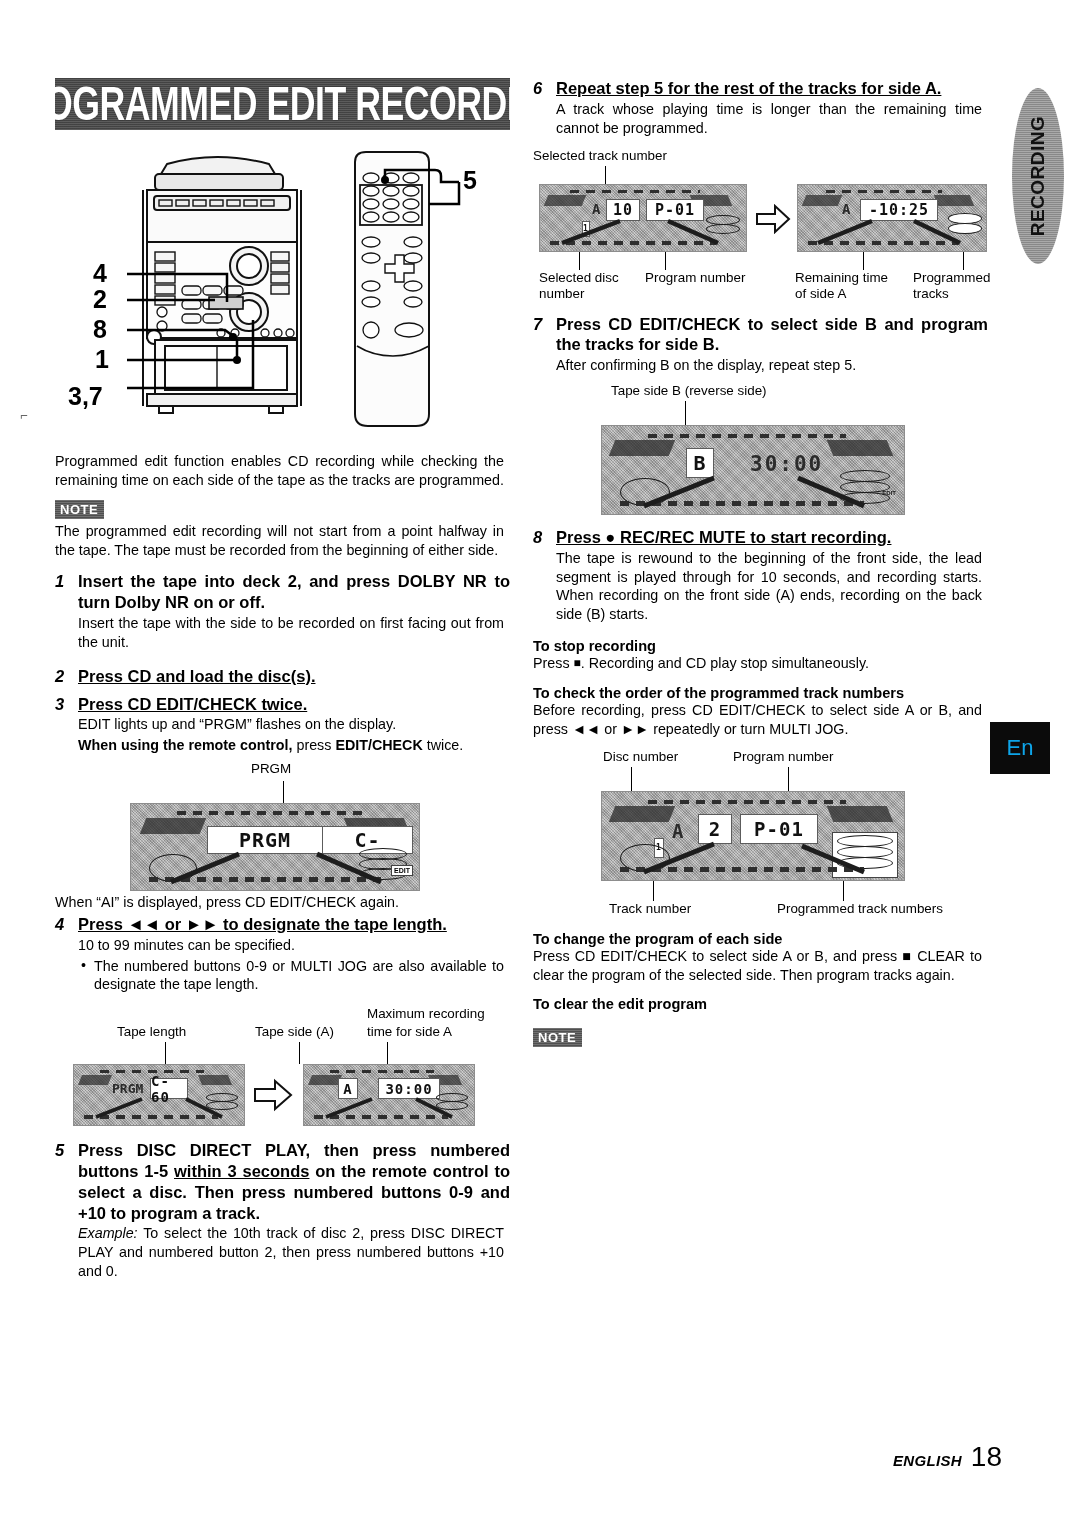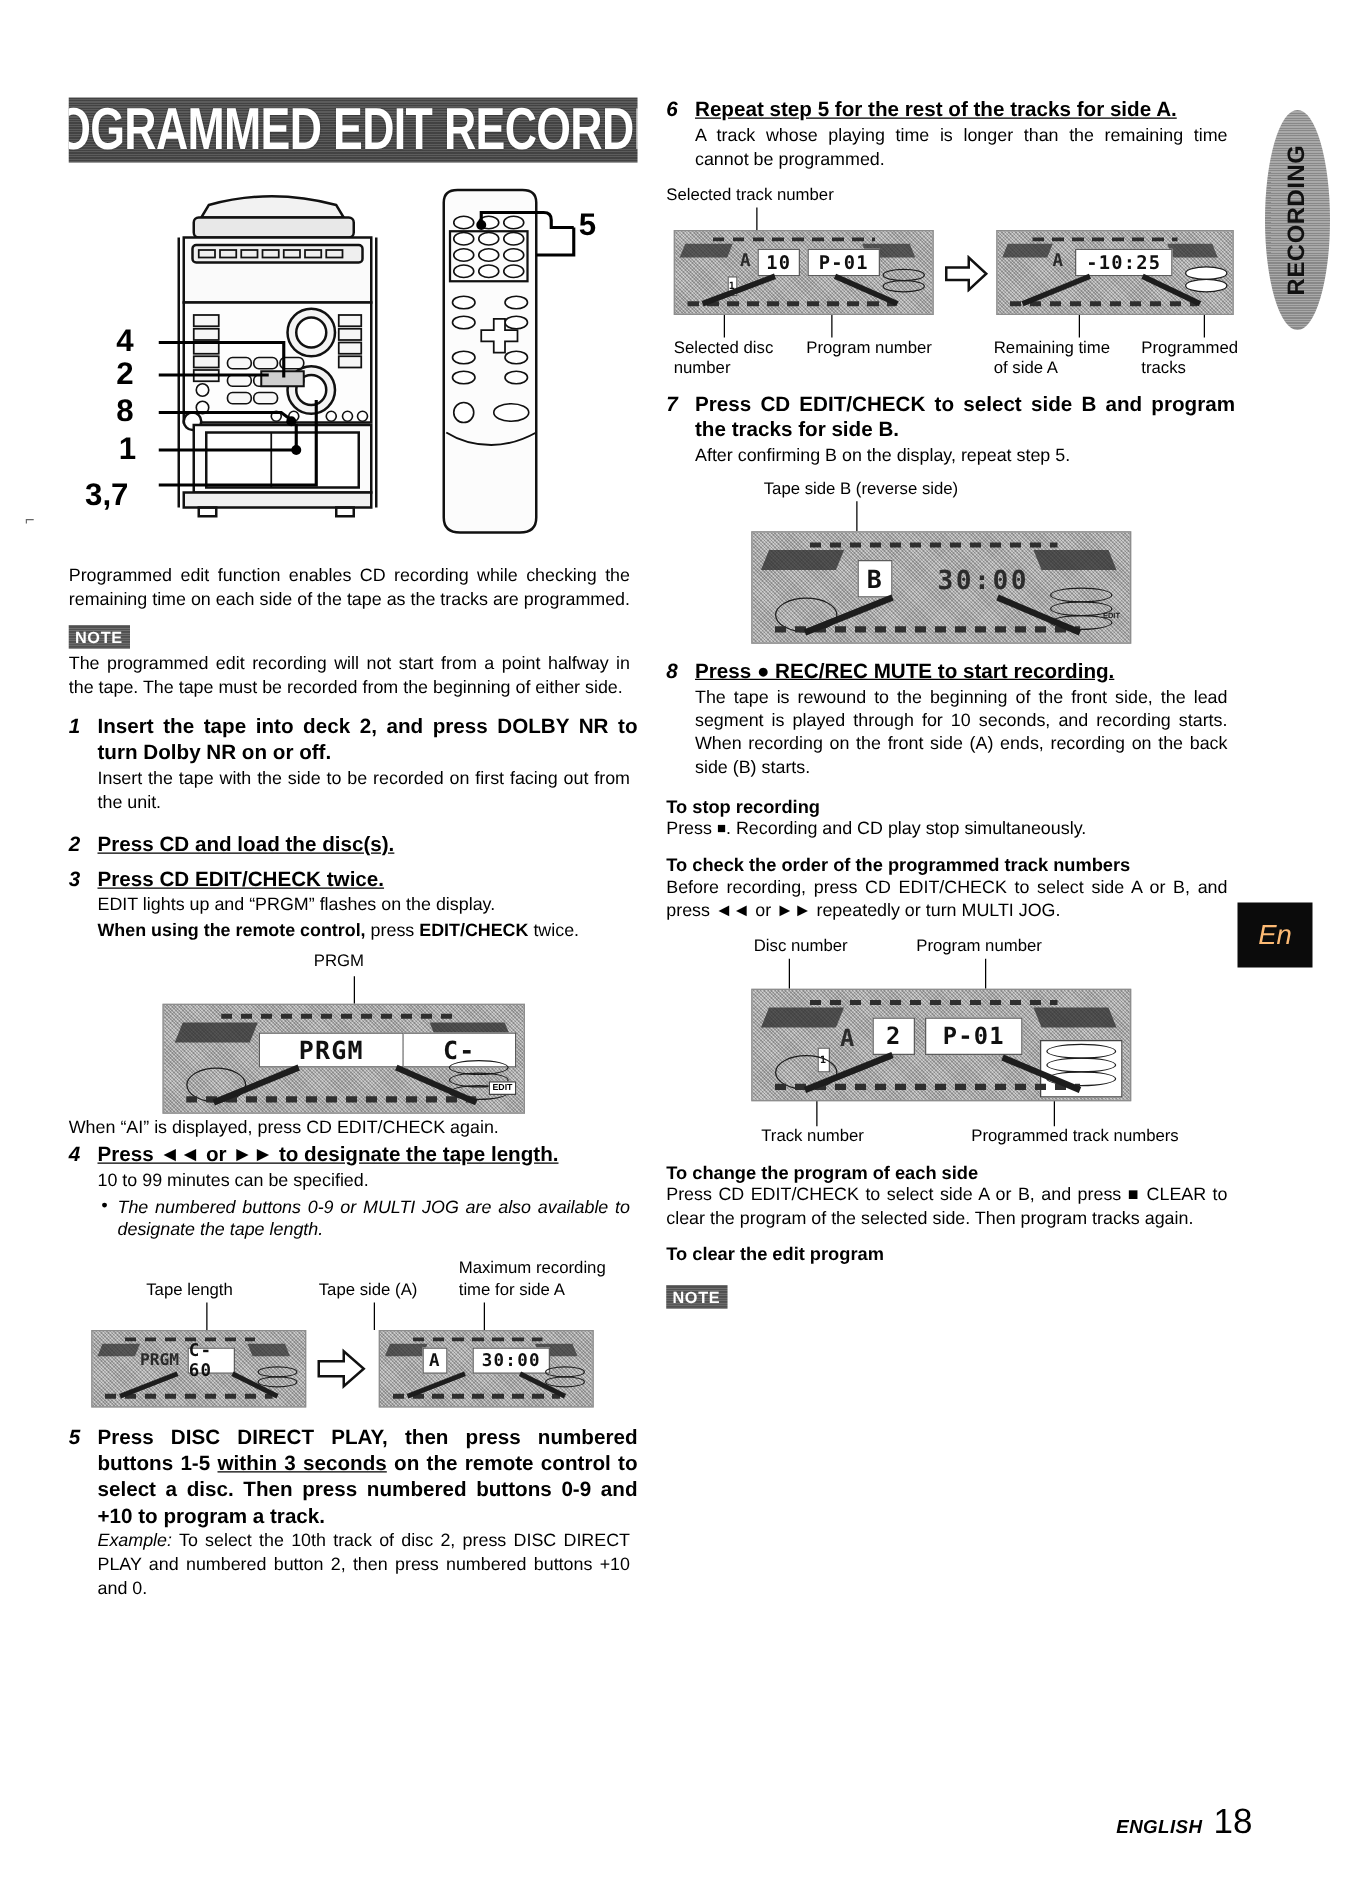--- a/index.html
+++ b/index.html
@@ -63,21 +63,21 @@
   }
   .step-body { flex:1 1 auto; }
   .step-title {
     font-weight:bold; font-size:16.5px; line-height:1.26;
     margin:0 0 1px 0; text-align:justify;
   }
   .step-title.nojust { text-align:left;text-decoration:underline; }
   .sub { font-size:14.3px; line-height:1.32; }
 
   .bullets { margin:2px 0 0 0; padding:0; list-style:none; }
-  .bullets li { position:relative; padding-left:16px; text-align:justify;font-style:italic; }
+  .bullets li { position:relative; padding-left:16px; text-align:justify; }
   .bullets li:before { content:"\2022"; position:absolute; left:3px; top:-1px; }
 
   .head-bold { font-weight:bold; font-size:14.6px; margin-top:12px; }
 
   .sq { font-size:12px; line-height:1; vertical-align:1px; }
   .u { text-decoration:underline; }
 
   
   .hw-figure { position:relative; height:318px; margin-top:2px; }
   .callout-num {
@@ -140,21 +140,21 @@
   .rec-tab span {
     transform:rotate(-90deg);
     font-weight:bold; font-size:19px; letter-spacing:.5px; color:#111;
     white-space:nowrap;
   }
   .en-badge {
     position:absolute; right:30px; top:722px;
     width:60px; height:52px; background:#0b0b0b;
     display:flex; align-items:center; justify-content:center;
   }
-  .en-badge span { color:#fdba74; font-size:22px;font-style:italic; }
+  .en-badge span { color:#0ea5e9; font-size:22px; }
 
   .footer {
     position:absolute; right:78px; bottom:48px;
     display:flex; align-items:baseline; gap:9px;
   }
   .footer .eng { font-style:italic; font-weight:bold; font-size:15px; letter-spacing:.3px; }
   .footer .pg  { font-size:28px; }
 
   .corner-mark { position:absolute; left:20px; top:408px; font-size:13px; color:#666; }
 </style>

